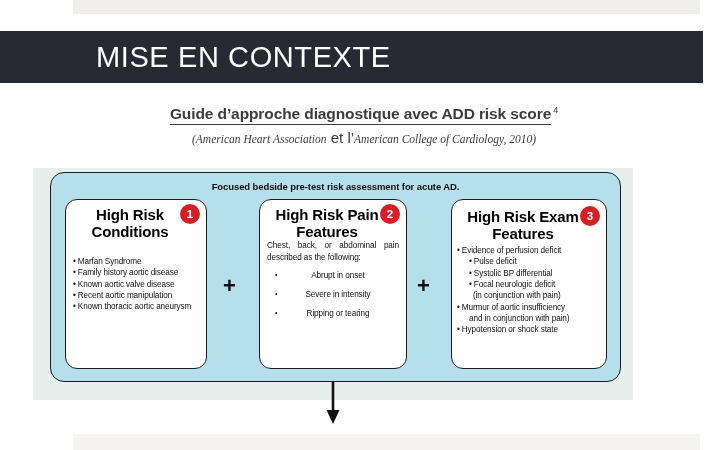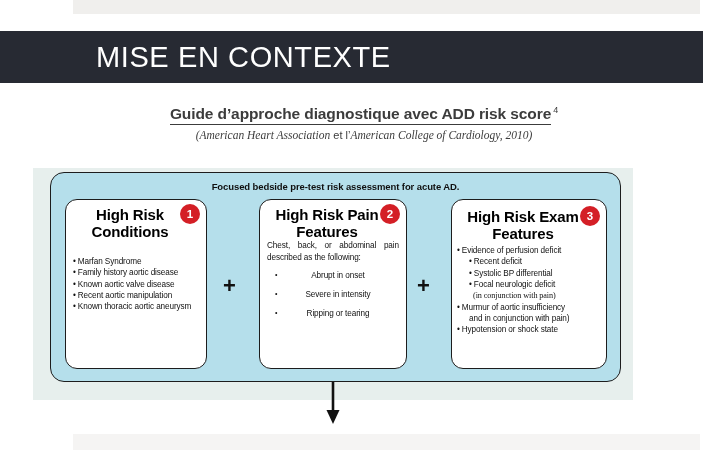--- a/index.html
+++ b/index.html
@@ -88,21 +88,21 @@
     margin-top: 6px;
     font-size: 11.5px;
     color: #3c3c3c;
     font-style: italic;
     white-space: nowrap;
     font-family: "Liberation Serif", serif;
   }
   .heading-sub .nonitalic {
     font-style: normal;
     font-family: "Liberation Sans", sans-serif;
-    font-size: 11px;
+    font-size: 15px;
   }
 
   
   .figure-outer {
     position: absolute;
     left: 33px;
     top: 168px;
     width: 600px;
     height: 232px;
     background: #e7efed;
@@ -222,21 +222,20 @@
     padding-left: 12px;
     white-space: nowrap;
   }
   .sub-bullet::before {
     content: "\2022";
     margin-right: 2px;
   }
   .plain-indent {
     padding-left: 16px;
     white-space: nowrap;
-    font-family: Liberation Serif, serif;
   }
   .plain-indent2 {
     padding-left: 12px;
     white-space: nowrap;
   }
 
   .plus {
     position: absolute;
     font-size: 22px;
     font-weight: bold;
@@ -302,21 +301,21 @@
         </div>
       </div>
 
       <div class="plus plus-2">+</div>
 
       <div class="card card-3">
         <div class="badge">3</div>
         <div class="card-title">High Risk Exam Features</div>
         <div class="card-body">
           <div class="bullet-line">Evidence of perfusion deficit</div>
-          <div class="sub-bullet">Recent deficit</div>
+          <div class="sub-bullet">Pulse deficit</div>
           <div class="sub-bullet">Systolic BP differential</div>
           <div class="sub-bullet">Focal neurologic deficit</div>
           <div class="plain-indent">(in conjunction with pain)</div>
           <div class="bullet-line">Murmur of aortic insufficiency</div>
           <div class="plain-indent2">and in conjunction with pain)</div>
           <div class="bullet-line">Hypotension or shock state</div>
         </div>
       </div>
 
     </div>

